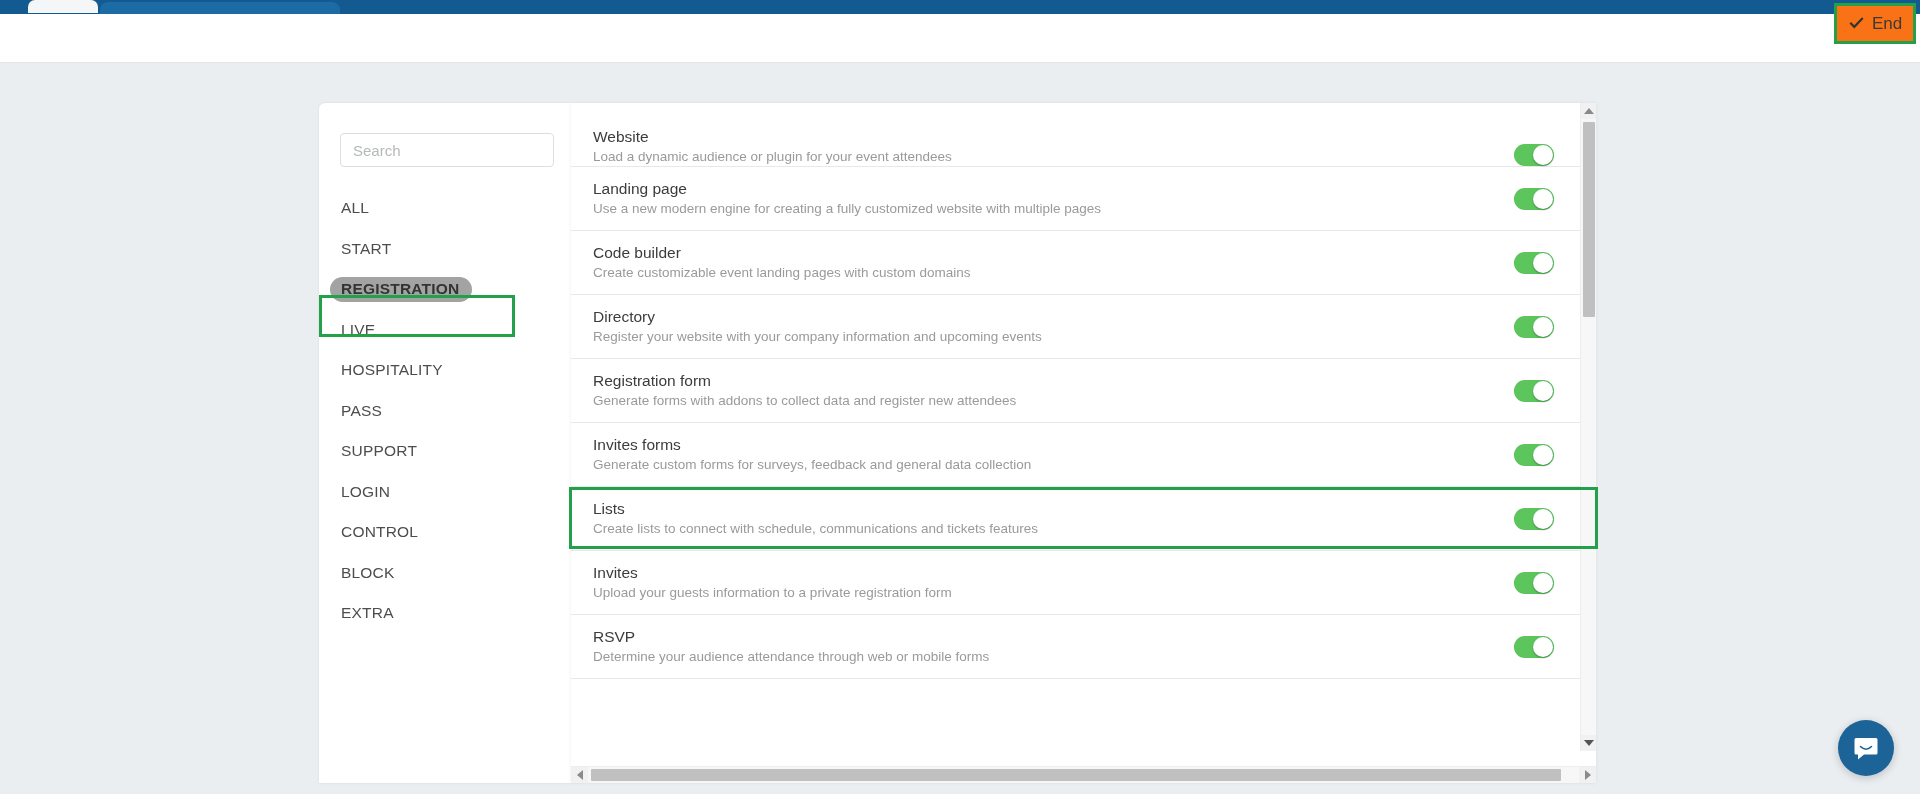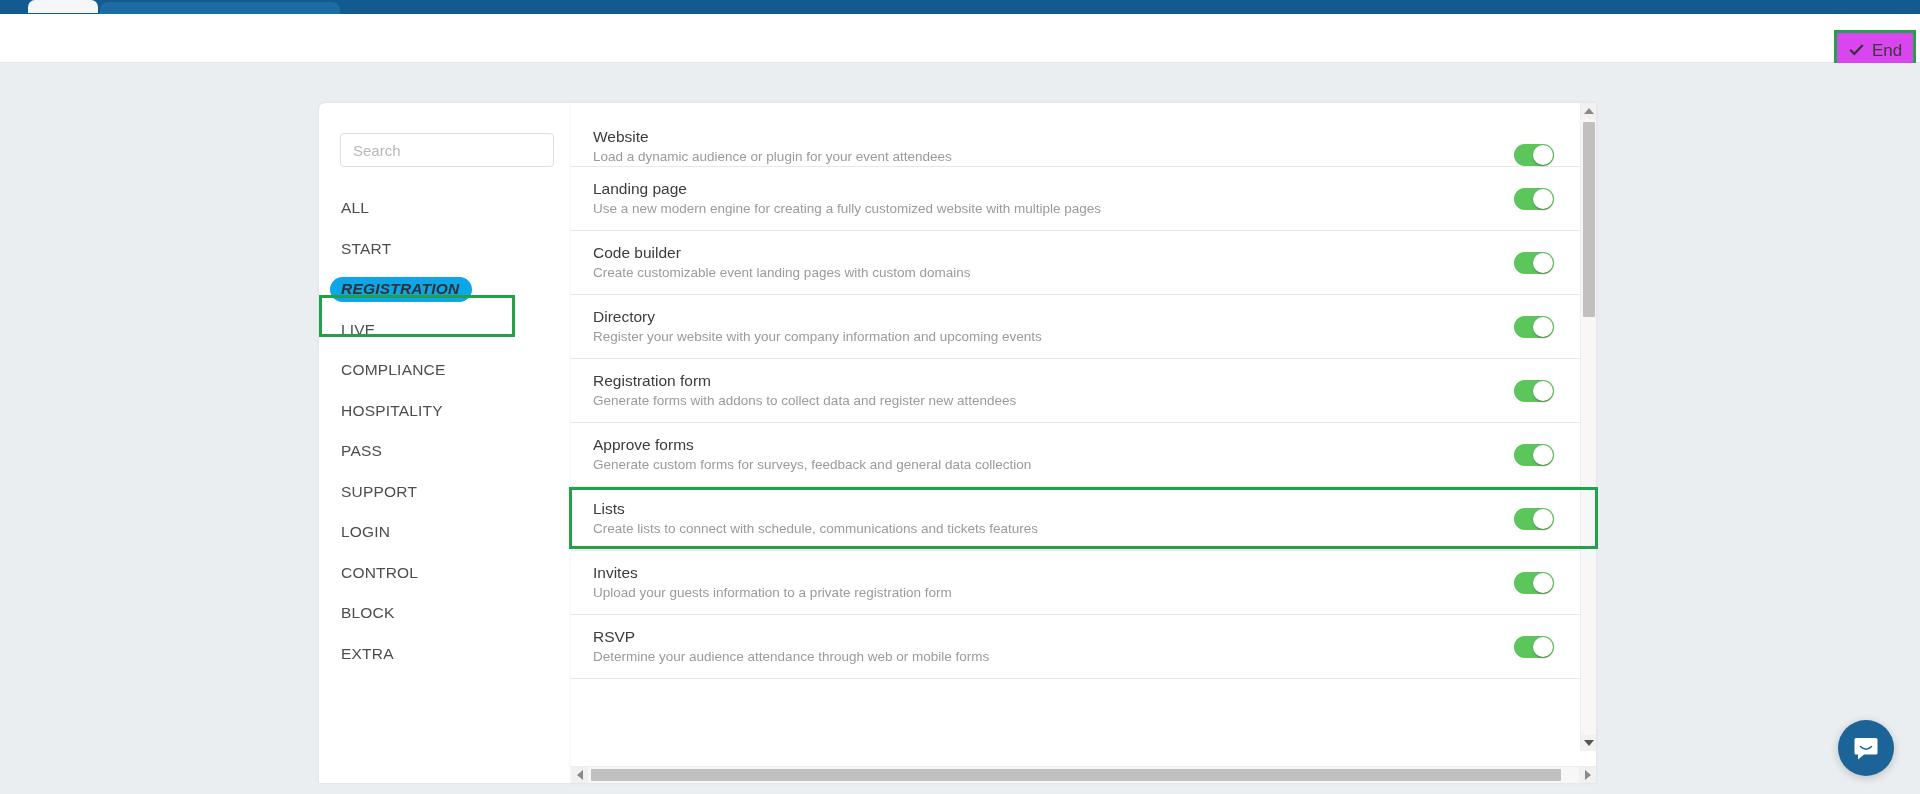--- a/index.html
+++ b/index.html
@@ -33,24 +33,24 @@
   .app-header {
     position: absolute; top: 14px; left: 0;
     width: 1920px; height: 49px;
     background: #ffffff;
     border-bottom: 1px solid #e3e6e8;
   }
 
   
   .end-highlight {
     position: absolute;
-    top: 30px; left: 1834px;
+    top: 3px; left: 1834px;
     width: 82px; height: 41px;
     border: 3px solid #22a04a;
-    background: #d946ef;
+    background: #f97316;
     display: flex; align-items: center; justify-content: center;
     gap: 7px;
   }
   .end-check {
     width: 17px; height: 17px;
     display: block;
   }
   .end-label {
     font-size: 17px;
     color: #3a3a3a;
@@ -97,27 +97,26 @@
     position: relative;
     height: 40.5px;
     display: flex; align-items: center;
     padding-left: 22px;
     font-size: 15.5px;
     letter-spacing: 0.2px;
     color: #4d4d4d;
     cursor: pointer;
   }
   .cat-item.selected .cat-pill {
-    background: #0ea5e9;
+    background: #a3a3a3;
     border-radius: 13px;
     padding: 3px 13px 4px 11px;
     color: #333333;
     font-weight: bold;
     margin-left: -11px;
-    font-style: italic;
   }
   .cat-highlight {
     position: absolute;
     left: 319px;
     top: 232px;
     width: 196px;
     height: 42px;
     border: 3px solid #22a04a;
     pointer-events: none;
     z-index: 6;
@@ -285,23 +284,20 @@
       <div class="cat-item">
           <span class="cat-pill">START</span>
         </div>
       <div class="cat-item selected">
           <span class="cat-pill">REGISTRATION</span>
         </div>
       <div class="cat-item">
           <span class="cat-pill">LIVE</span>
         </div>
       <div class="cat-item">
-          <span class="cat-pill">COMPLIANCE</span>
-        </div>
-      <div class="cat-item">
           <span class="cat-pill">HOSPITALITY</span>
         </div>
       <div class="cat-item">
           <span class="cat-pill">PASS</span>
         </div>
       <div class="cat-item">
           <span class="cat-pill">SUPPORT</span>
         </div>
       <div class="cat-item">
           <span class="cat-pill">LOGIN</span>
@@ -360,21 +356,21 @@
           <div class="feat-text">
             <div class="feat-title">Registration form</div>
             <div class="feat-desc">Generate forms with addons to collect data and register new attendees</div>
           </div>
           <div class="toggle">
             <div class="knob"></div>
           </div>
         </div>
         <div class="feat-row">
           <div class="feat-text">
-            <div class="feat-title">Approve forms</div>
+            <div class="feat-title">Invites forms</div>
             <div class="feat-desc">Generate custom forms for surveys, feedback and general data collection</div>
           </div>
           <div class="toggle">
             <div class="knob"></div>
           </div>
         </div>
         <div class="feat-row">
           <div class="feat-text">
             <div class="feat-title">Lists</div>
             <div class="feat-desc">Create lists to connect with schedule, communications and tickets features</div>

